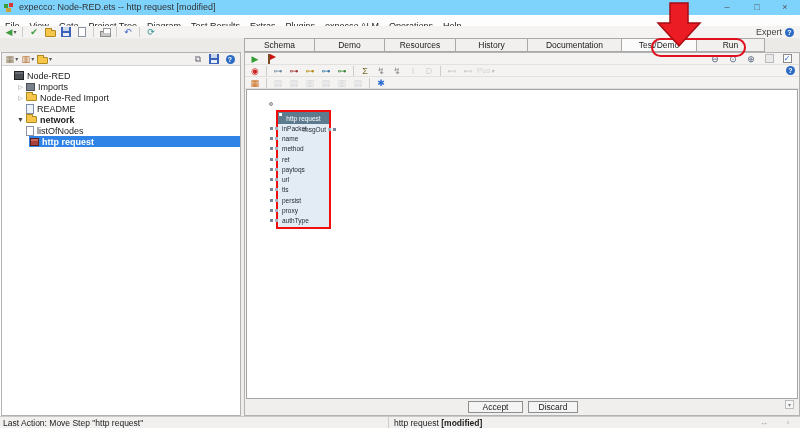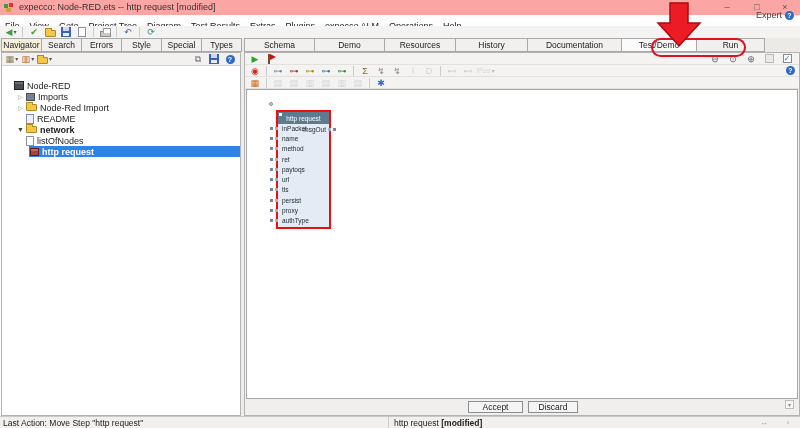--- a/index.html
+++ b/index.html
@@ -2,41 +2,41 @@
 <html><head>
 <meta charset="utf-8">
 <style>
   * { box-sizing: border-box; margin: 0; padding: 0; }
   html,body { background:#888; }
   body { font-family: "Liberation Sans", sans-serif; }
   .screen { position:relative; width:800px; height:428px; background:#fff; overflow:hidden;
             font-family:"Liberation Sans", sans-serif; }
 
   
-  .titlebar { position:absolute; left:0; top:0; right:0; height:15px; background:#fca5a5;padding-left:20px; }
+  .titlebar { position:absolute; left:0; top:0; right:0; height:15px; background:#7dd3fc;padding-left:20px; }
   .titlebar .logo { position:absolute; left:4px; top:3px; width:10px; height:10px; }
   .titlebar .title { position:absolute; left:19px; top:2px; font-size:9px; color:#333; }
   .wctl { position:absolute; top:0; width:22px; height:14px; text-align:center;
           font-size:9px; color:#555; line-height:14px; }
   .wctl.min { right:62px; } .wctl.max { right:32px; } .wctl.close { right:4px; }
 
   
   .menubar { position:absolute; left:0; top:15px; right:0; height:11px; background:#fdfdfd; }
   .menubar .mi { display:inline-block; padding:0 5px; font-size:9px; color:#222; line-height:11px; }
   .menubar .mi u { text-decoration:underline; }
 
   
   .toolbar { position:absolute; left:0; top:26px; right:0; height:12px; background:#f4f3f1; }
   .tb-row { display:flex; align-items:center; height:100%; padding-left:3px; }
   .sep { width:1px; height:10px; background:#ccc; margin:0 3px; }
   .ib { display:inline-flex; align-items:center; justify-content:center;
         min-width:14px; height:11px; margin:0 1px; font-size:9px; line-height:10px; }
   .ib.dis { opacity:.35; }
   .dd { font-size:6px; color:#555; margin-left:1px; }
-  .expert { position:absolute; right:6px; top:10px; display:flex; align-items:center; gap:3px;
+  .expert { position:absolute; right:6px; top:27px; display:flex; align-items:center; gap:3px;
             font-size:9px; color:#444; }
   .qmark { display:inline-block; width:9px; height:9px; border-radius:50%; background:#2b6bc4;
            color:#fff; font-size:7px; line-height:9px; text-align:center; font-weight:bold; }
 
   
   .icon-folder { position:relative; width:11px; height:7px; background:#f5c64a;
                  border:1px solid #b08820; border-radius:1px; margin-top:2px; }
   .icon-folder::before { content:""; position:absolute; left:-1px; top:-3px; width:5px; height:2px;
                  background:#f5c64a; border:1px solid #b08820; border-bottom:none; }
   .icon-doc { width:8px; height:10px; background:#fff; border:1px solid #8a93a5; }
@@ -71,21 +71,21 @@
   .ltabs .tab { flex:1 1 40px; }
   .tab.activeL { background:#f6efdc; }
   .tab.hl { background:#fbfbfb; }
 
   
   .leftpanel { position:absolute; left:1px; top:52px; width:240px; bottom:12px;
                border:1px solid #b2b2b2; background:#fff; display:flex; flex-direction:column; }
   .ptoolbar { height:13px; background:#f2f1ef; border-bottom:1px solid #d5d3d0;
               display:flex; align-items:center; padding:0 2px; }
   .ptoolbar .spring { flex:1; }
-  .tree { flex:1; overflow:hidden; padding-top:14px; }
+  .tree { flex:1; overflow:hidden; padding-top:4px; }
   .trow { display:flex; align-items:center; height:11px; font-size:9px; color:#222; }
   .trow .exp { width:9px; text-align:center; font-size:6px; color:#888; flex:0 0 9px; }
   .trow .ticon { margin:0 3px 0 1px; flex:0 0 auto; }
   .trow.bold .tlabel { font-weight:bold; }
   .trow .hlbar { display:flex; align-items:center; flex:1; height:11px; }
   .trow.selected .hlbar { background:#2f82e6; color:#fff; font-weight:bold; }
 
   .splitter { position:absolute; left:241px; top:52px; width:3px; bottom:12px; background:#efedea; }
 
   
@@ -189,28 +189,20 @@
           <span style="color: rgb(42, 143, 143);">⟳</span>
         </span>
       </div>
   </div>
   <div class="expert">
     <span>Expert</span>
     <span class="qmark">?</span>
   </div>
 
   <div class="tabsrow">
-    <div class="ltabs" id="left-tabs">
-        <div class="tab activeL">Navigator</div>
-        <div class="tab">Search</div>
-        <div class="tab">Errors</div>
-        <div class="tab">Style</div>
-        <div class="tab">Special</div>
-        <div class="tab">Types</div>
-      </div>
     <div class="rtabs" id="right-tabs">
         <div class="tab" style="flex: 0 0 71px;">Schema</div>
         <div class="tab" style="flex: 0 0 71px;">Demo</div>
         <div class="tab" style="flex: 0 0 72px;">Resources</div>
         <div class="tab" style="flex: 0 0 73px;">History</div>
         <div class="tab" style="flex: 0 0 95px;">Documentation</div>
         <div class="tab hl" style="flex: 0 0 76px;">Test/Demo</div>
         <div class="tab" style="flex: 0 0 69px;">Run</div>
       </div>
   </div>

